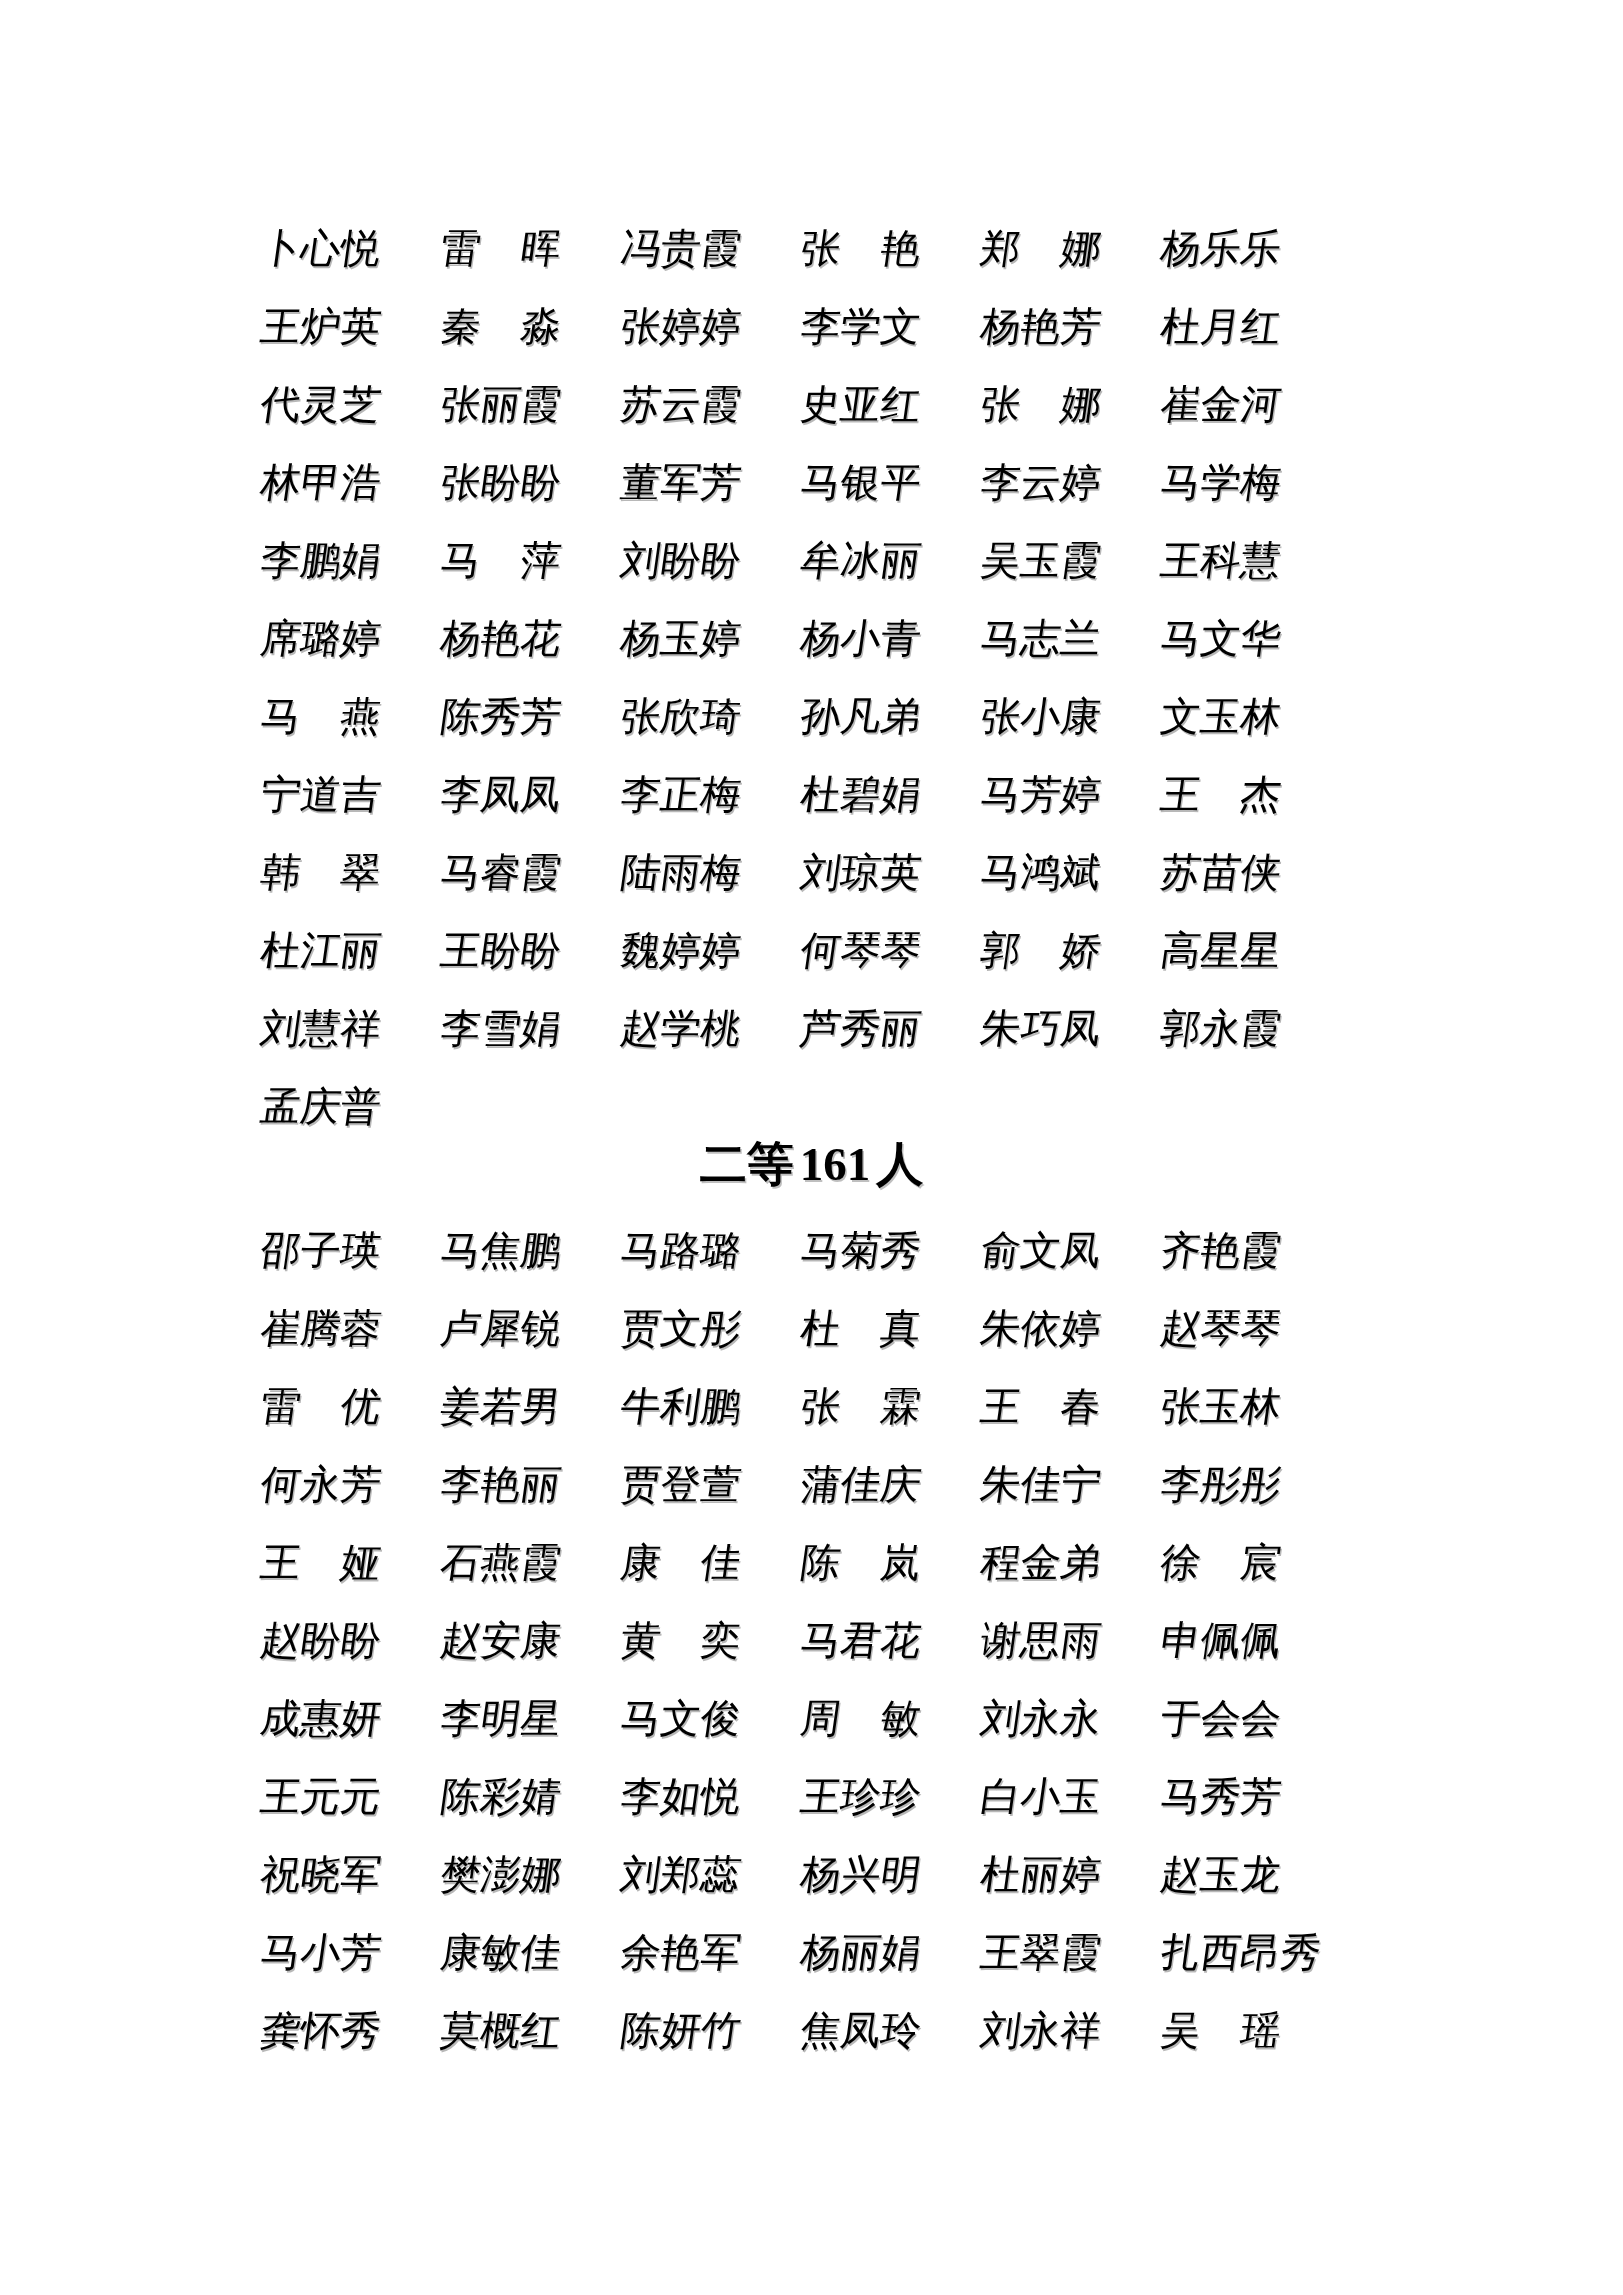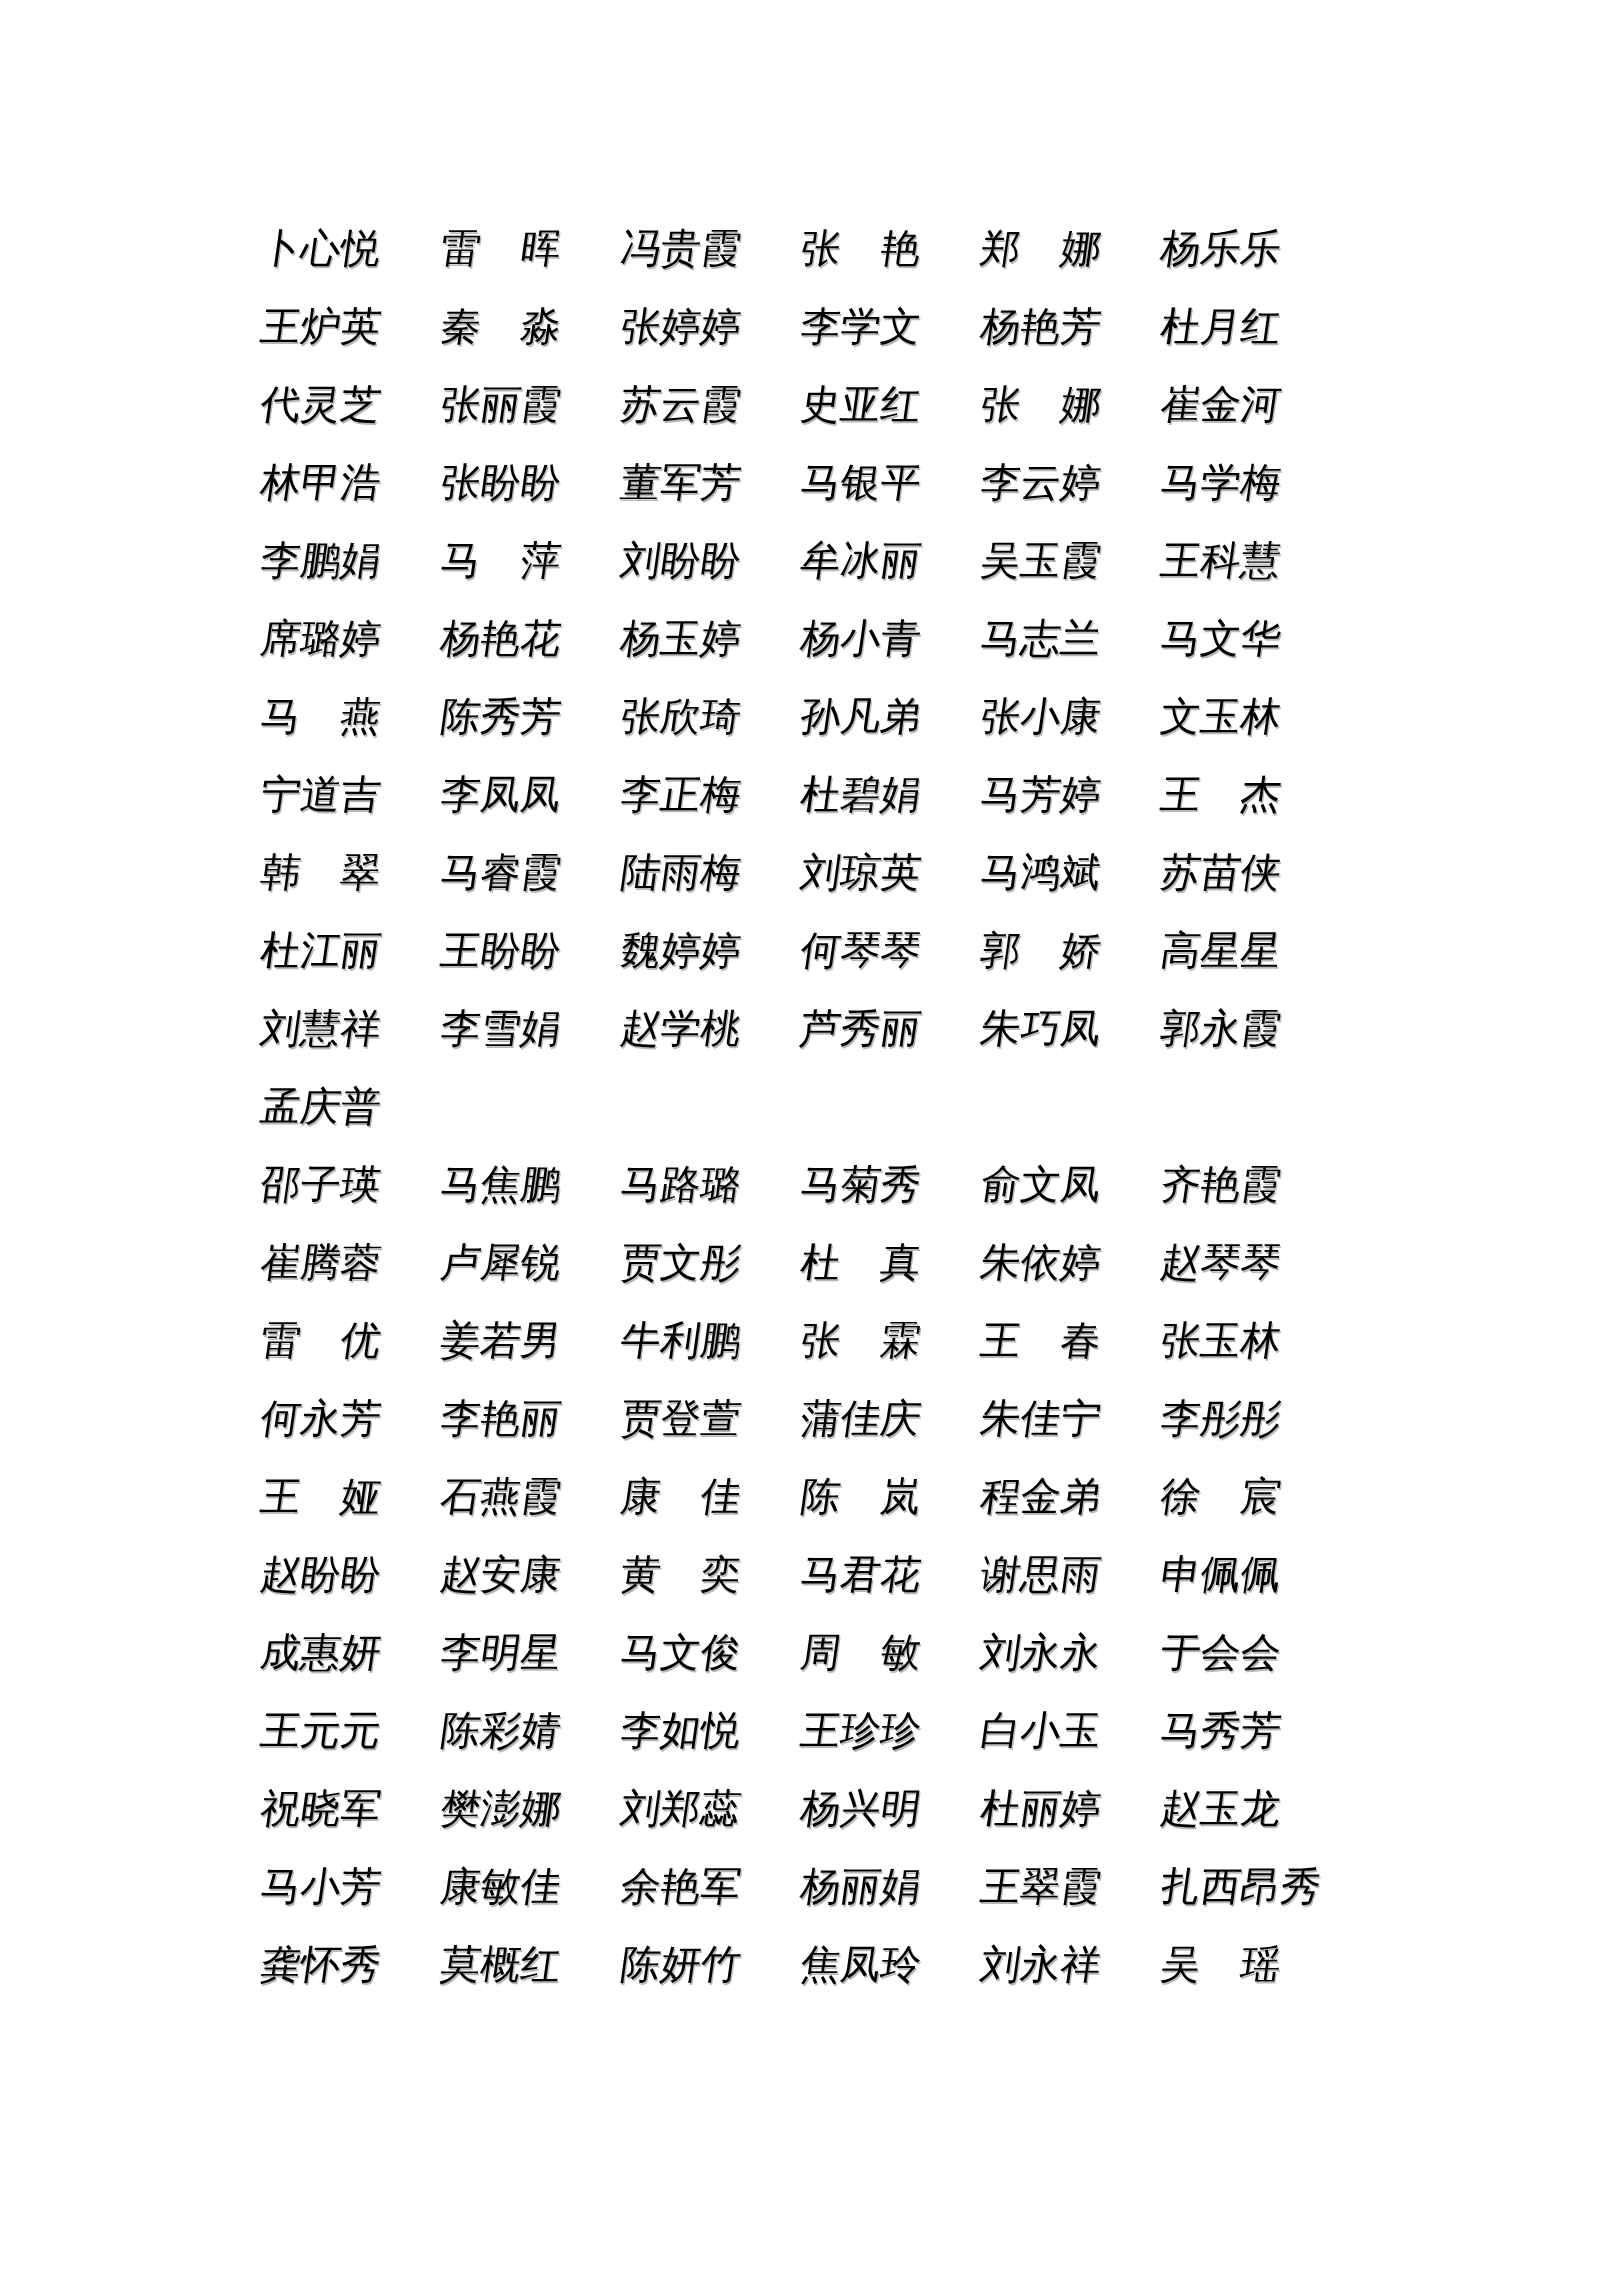--- a/index.html
+++ b/index.html
@@ -198,20 +198,23 @@
         <span class="cell"><span class="slant">李雪娟</span></span>
         <span class="cell"><span class="slant">赵学桃</span></span>
         <span class="cell"><span class="slant">芦秀丽</span></span>
         <span class="cell"><span class="slant">朱巧凤</span></span>
         <span class="cell"><span class="slant">郭永霞</span></span>
       </div>
       <div class="row">
         <span class="cell"><span class="slant">孟庆普</span></span>
       </div>
     </div>
+  <div class="heading">
+    <span>二等</span><span class="num">161</span><span>人</span>
+  </div>
   <div id="section-1">
       <div class="row">
         <span class="cell"><span class="slant">邵子瑛</span></span>
         <span class="cell"><span class="slant">马焦鹏</span></span>
         <span class="cell"><span class="slant">马路璐</span></span>
         <span class="cell"><span class="slant">马菊秀</span></span>
         <span class="cell"><span class="slant">俞文凤</span></span>
         <span class="cell"><span class="slant">齐艳霞</span></span>
       </div>
       <div class="row">

